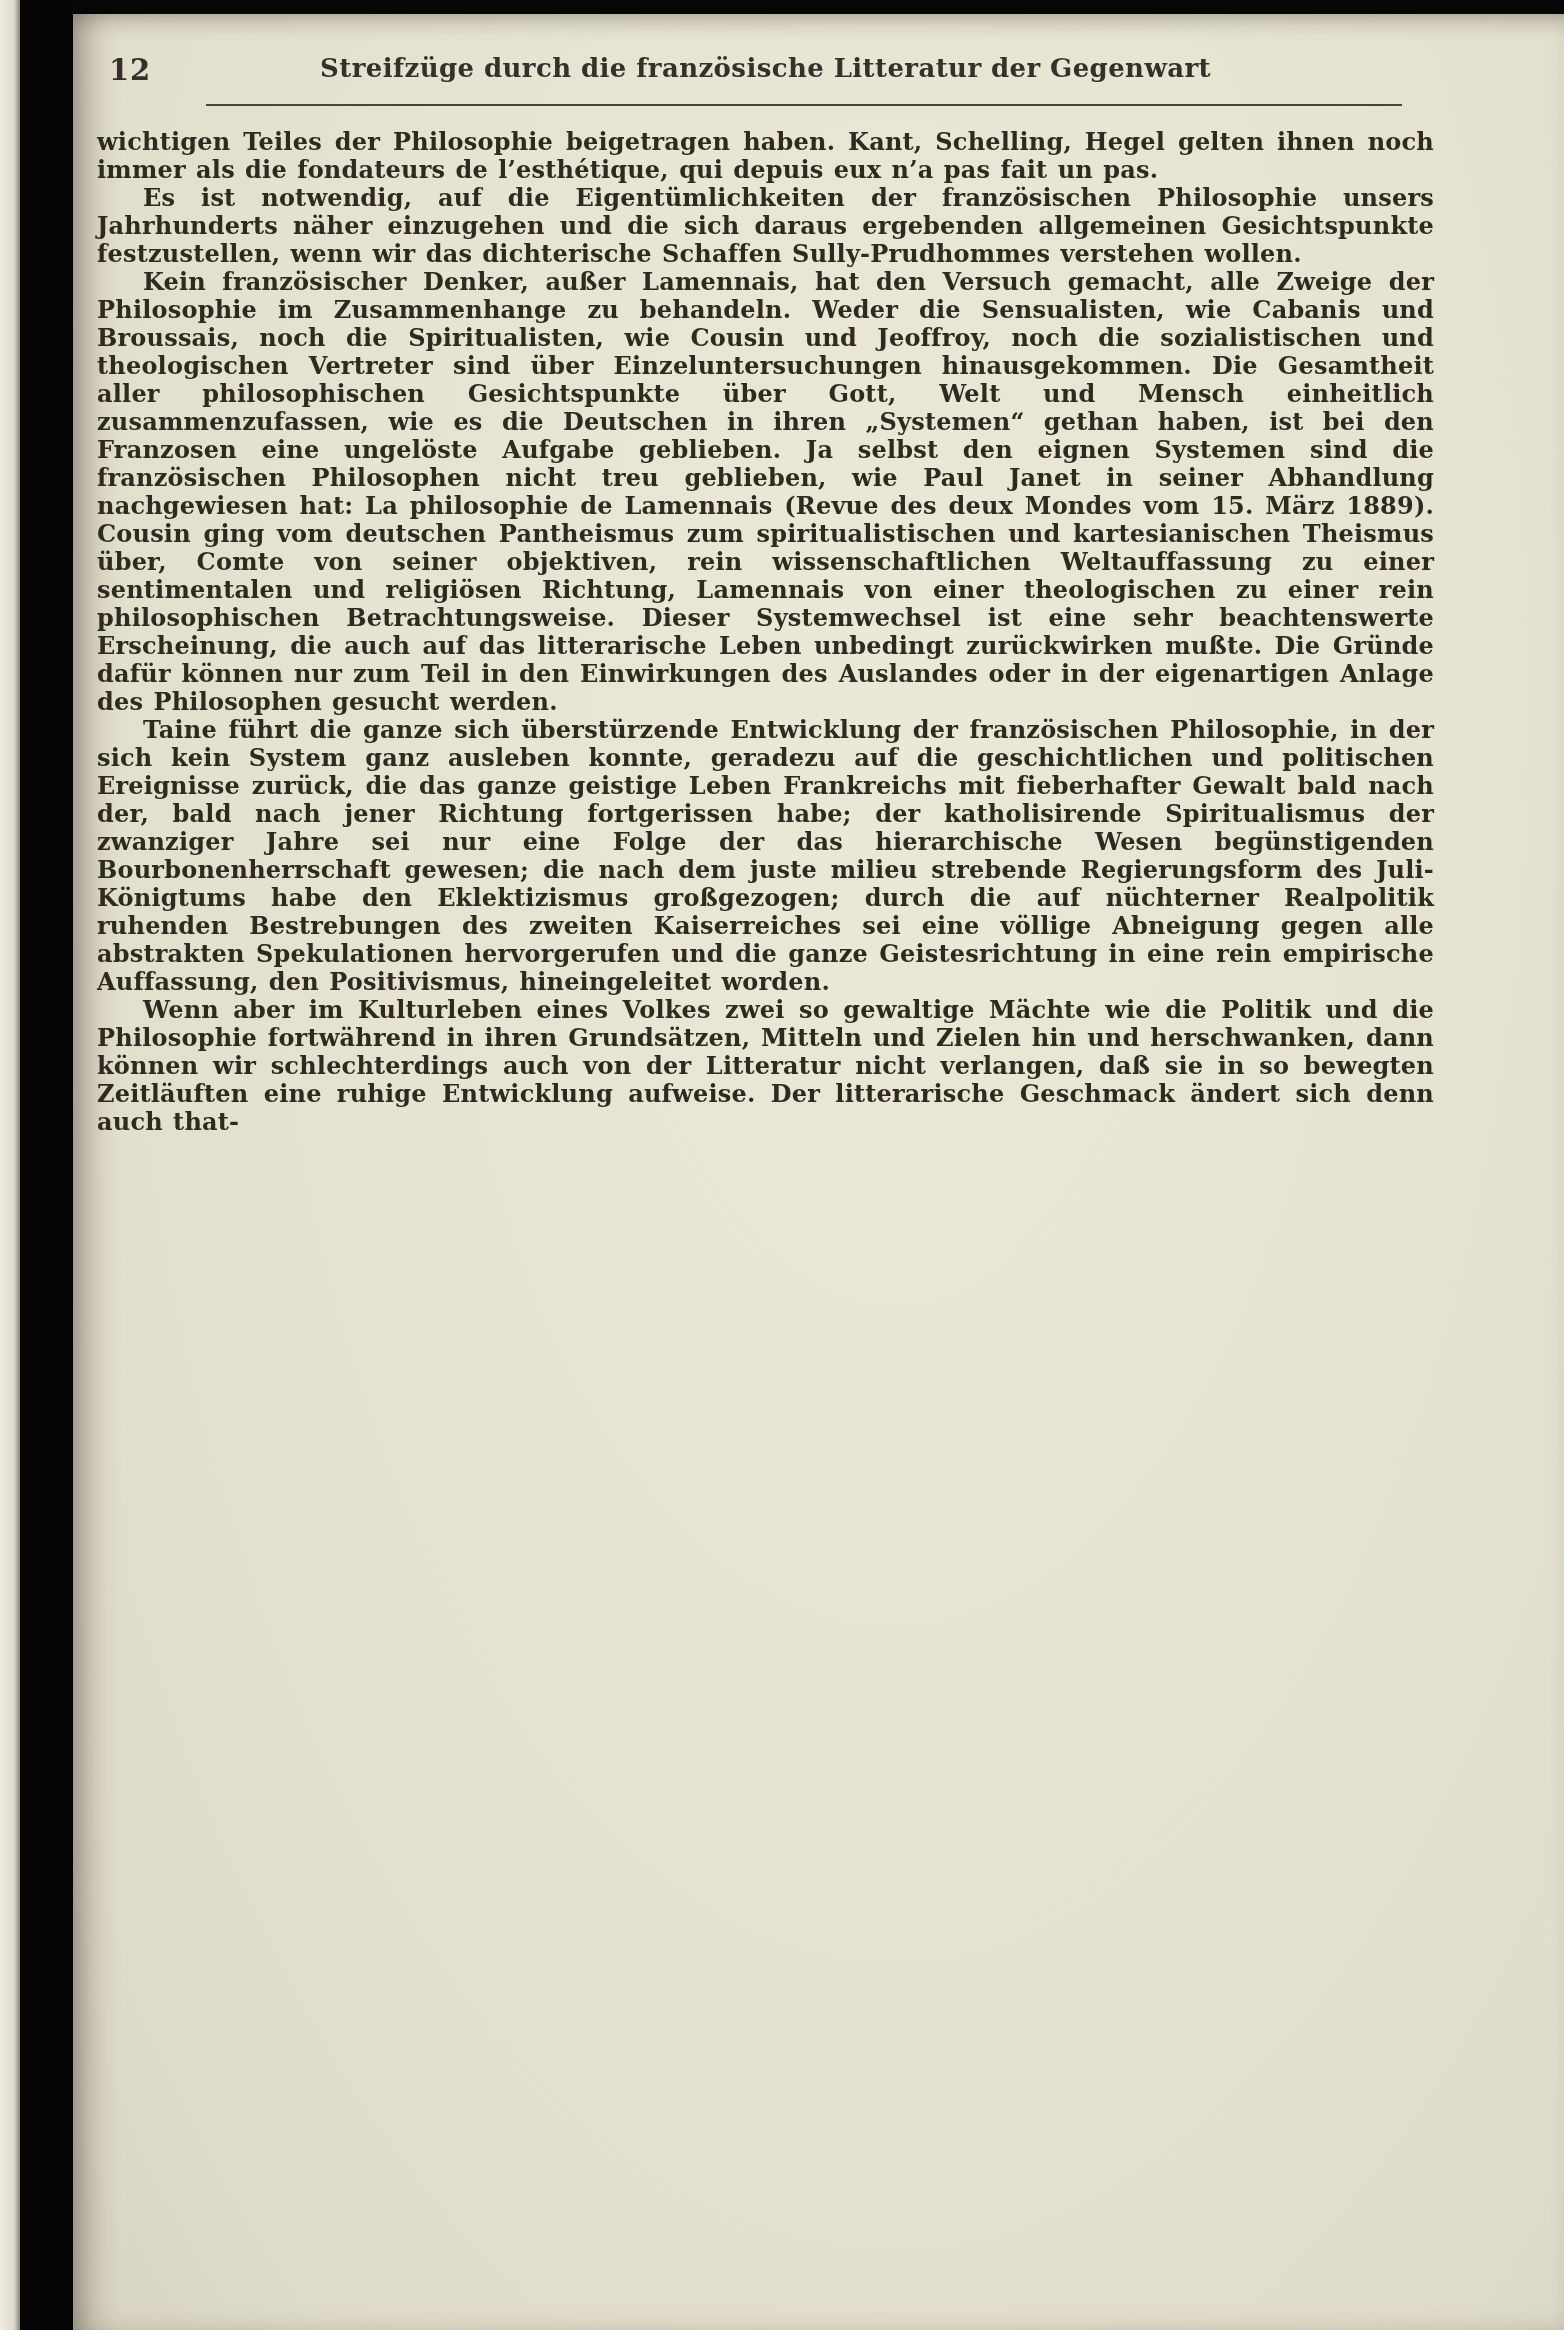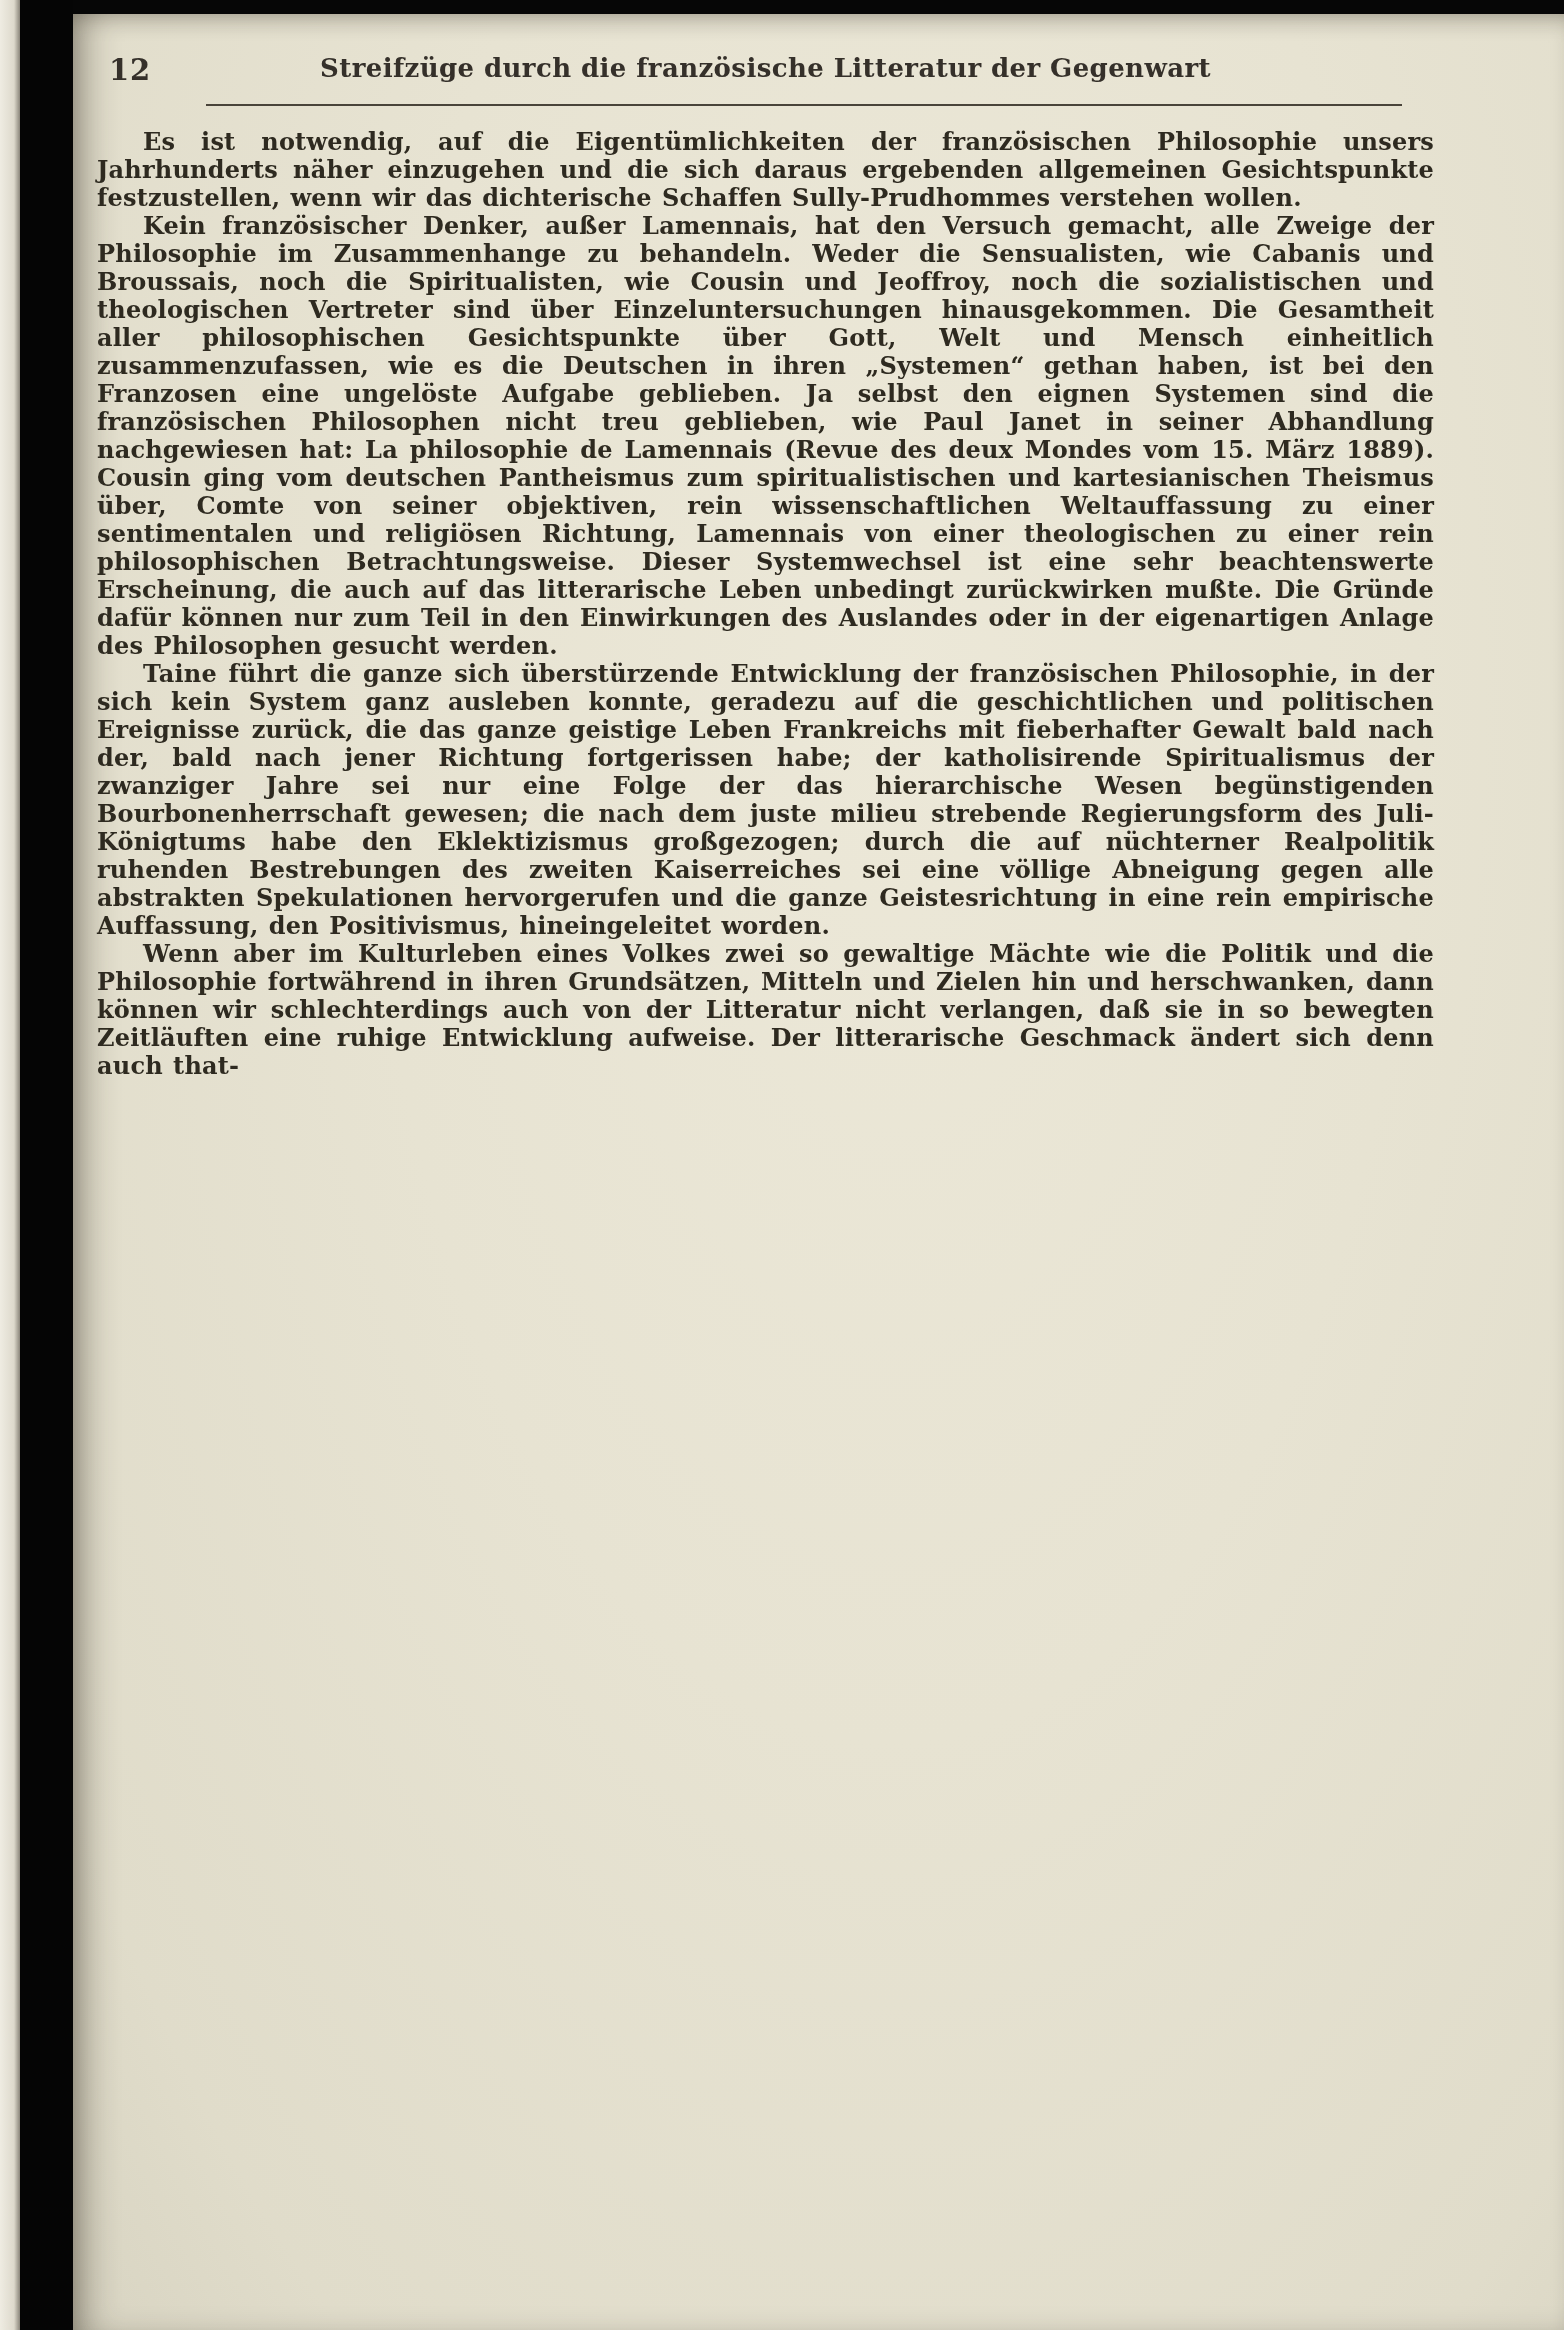--- a/index.html
+++ b/index.html
@@ -108,20 +108,21 @@
   <div class="paper">
     <div class="content">
 
       <div class="header">
         <span class="page-number">12</span>
         <div class="header-title">Streifzüge durch die französische Litteratur der Gegenwart</div>
       </div>
       <div class="header-rule"></div>
 
       <div class="body-text">
+        <p class="first">wichtigen Teiles der Philosophie beigetragen haben.  Kant, Schelling, Hegel gelten ihnen noch immer als die fondateurs de l’esthétique, qui depuis eux n’a pas fait un pas.</p>
         <p>Es ist notwendig, auf die Eigentümlichkeiten der französischen Philosophie unsers Jahrhunderts näher einzugehen und die sich daraus ergebenden allgemeinen Gesichtspunkte festzustellen, wenn wir das dichterische Schaffen Sully-Prudhommes verstehen wollen.</p>
         <p>Kein französischer Denker, außer Lamennais, hat den Versuch gemacht, alle Zweige der Philosophie im Zusammenhange zu behandeln.  Weder die Sensualisten, wie Cabanis und Broussais, noch die Spiritualisten, wie Cousin und Jeoffroy, noch die sozialistischen und theologischen Vertreter sind über Einzeluntersuchungen hinausgekommen.  Die Gesamtheit aller philosophischen Gesichtspunkte über Gott, Welt und Mensch einheitlich zusammenzufassen, wie es die Deutschen in ihren „Systemen“ gethan haben, ist bei den Franzosen eine ungelöste Aufgabe geblieben.  Ja selbst den eignen Systemen sind die französischen Philosophen nicht treu geblieben, wie Paul Janet in seiner Abhandlung nachgewiesen hat: La philosophie de Lamennais (Revue des deux Mondes vom 15. März 1889).  Cousin ging vom deutschen Pantheismus zum spiritualistischen und kartesianischen Theismus über, Comte von seiner objektiven, rein wissenschaftlichen Weltauffassung zu einer sentimentalen und religiösen Richtung, Lamennais von einer theologischen zu einer rein philosophischen Betrachtungsweise.  Dieser Systemwechsel ist eine sehr beachtenswerte Erscheinung, die auch auf das litterarische Leben unbedingt zurückwirken mußte.  Die Gründe dafür können nur zum Teil in den Einwirkungen des Auslandes oder in der eigenartigen Anlage des Philosophen gesucht werden.</p>
         <p>Taine führt die ganze sich überstürzende Entwicklung der französischen Philosophie, in der sich kein System ganz ausleben konnte, geradezu auf die geschichtlichen und politischen Ereignisse zurück, die das ganze geistige Leben Frankreichs mit fieberhafter Gewalt bald nach der, bald nach jener Richtung fortgerissen habe; der katholisirende Spiritualismus der zwanziger Jahre sei nur eine Folge der das hierarchische Wesen begünstigenden Bourbonenherrschaft gewesen; die nach dem juste milieu strebende Regierungsform des Juli-Königtums habe den Eklektizismus großgezogen; durch die auf nüchterner Realpolitik ruhenden Bestrebungen des zweiten Kaiserreiches sei eine völlige Abneigung gegen alle abstrakten Spekulationen hervorgerufen und die ganze Geistesrichtung in eine rein empirische Auffassung, den Positivismus, hineingeleitet worden.</p>
         <p>Wenn aber im Kulturleben eines Volkes zwei so gewaltige Mächte wie die Politik und die Philosophie fortwährend in ihren Grundsätzen, Mitteln und Zielen hin und herschwanken, dann können wir schlechterdings auch von der Litteratur nicht verlangen, daß sie in so bewegten Zeitläuften eine ruhige Entwicklung aufweise.  Der litterarische Geschmack ändert sich denn auch that-</p>
       </div>
 
     </div>
   </div>
 </div>
 

